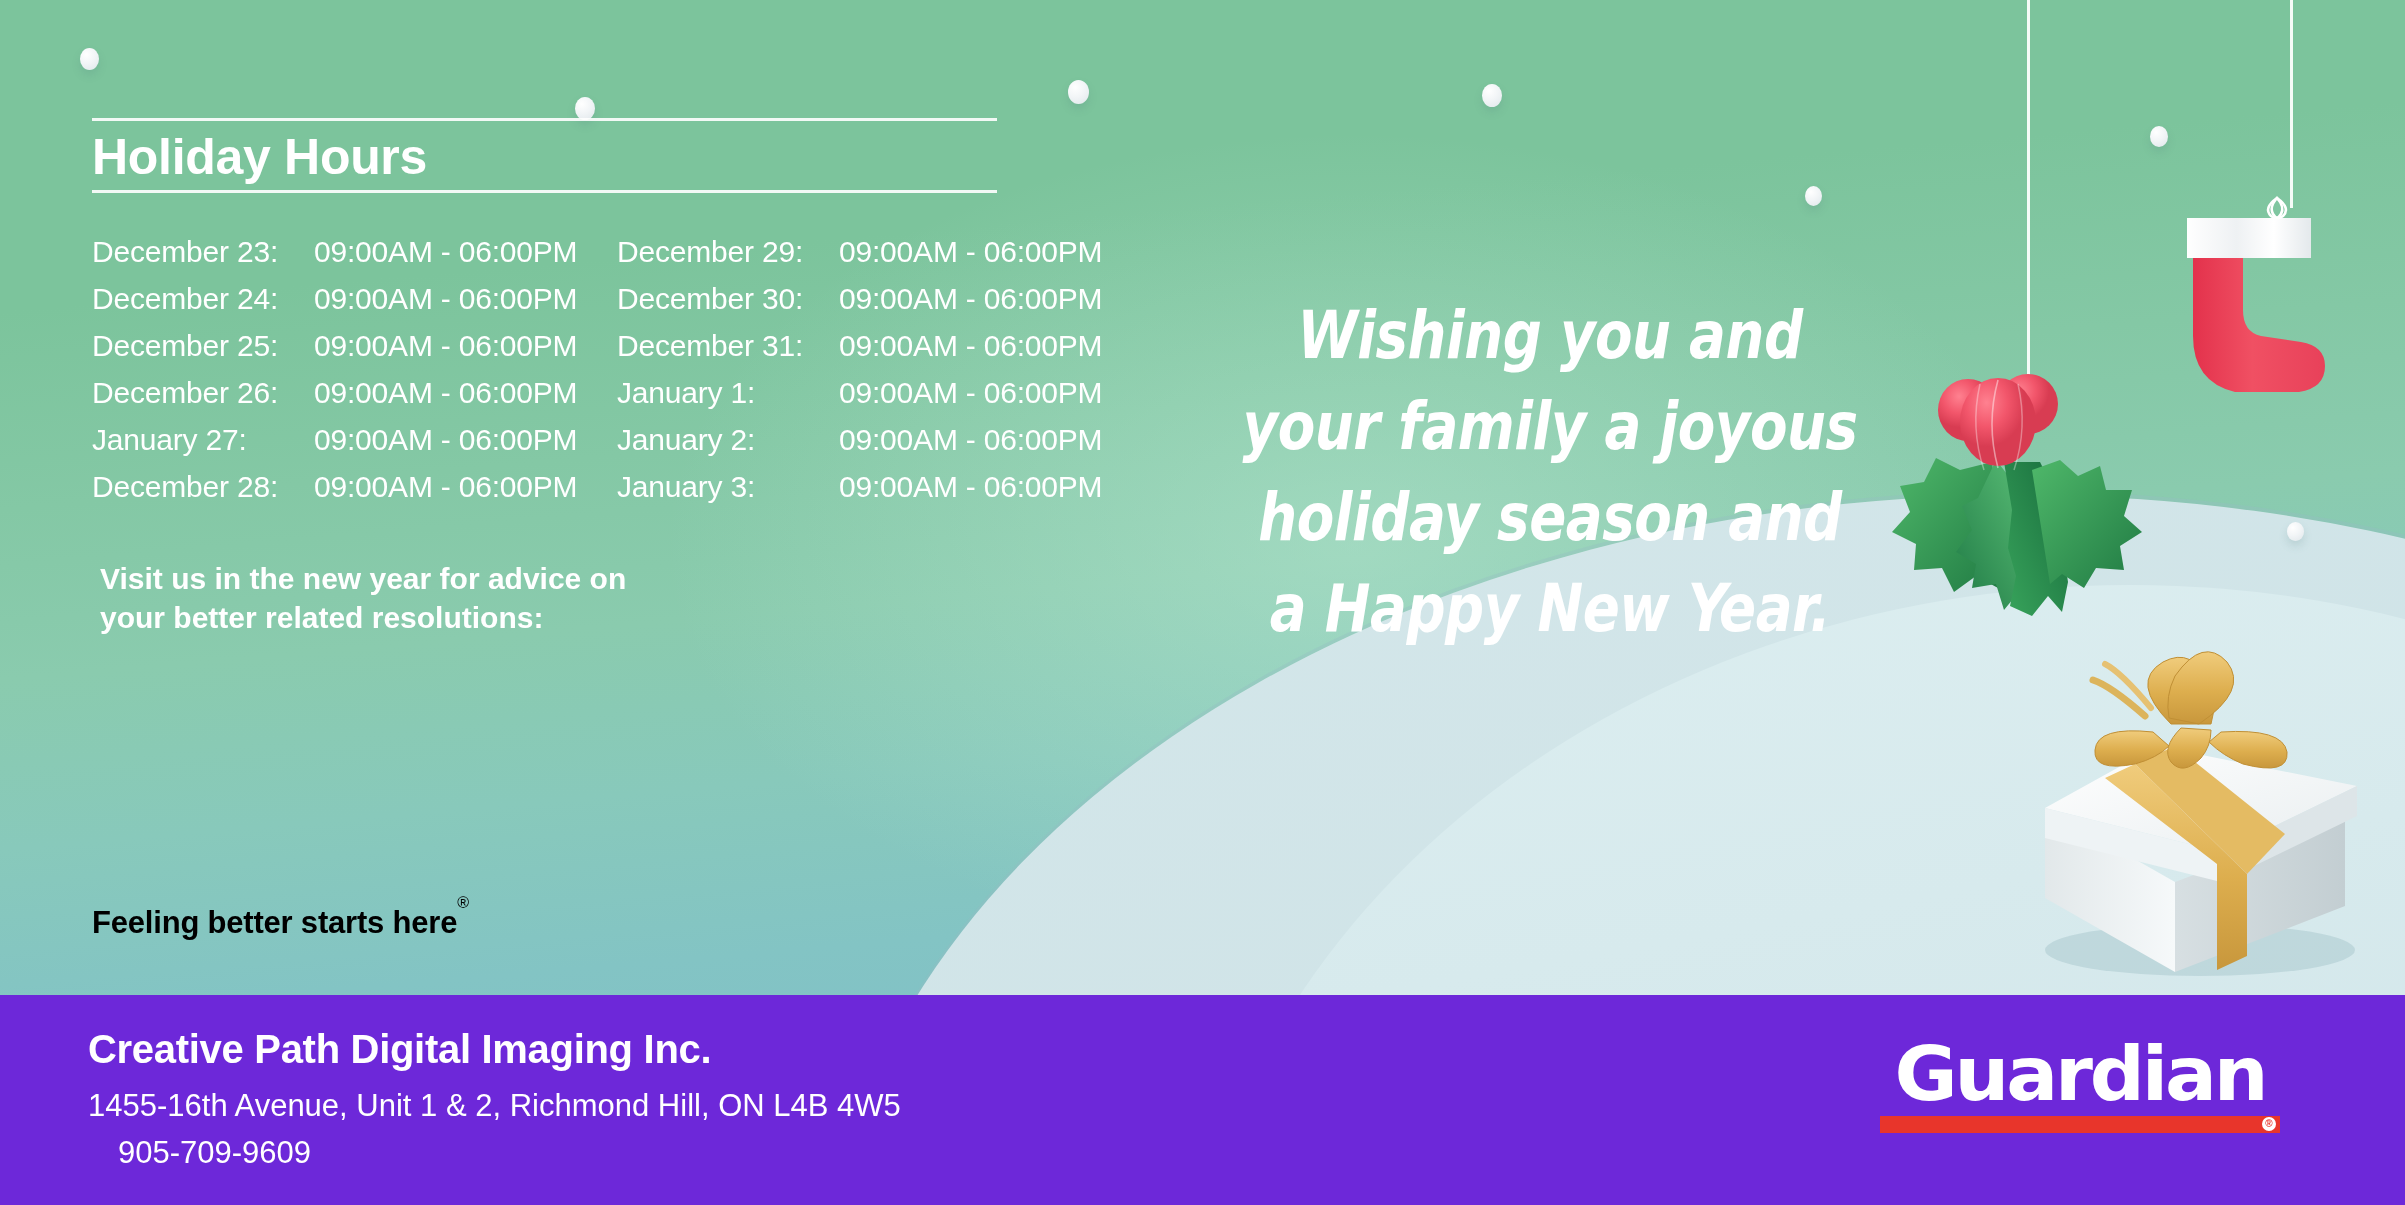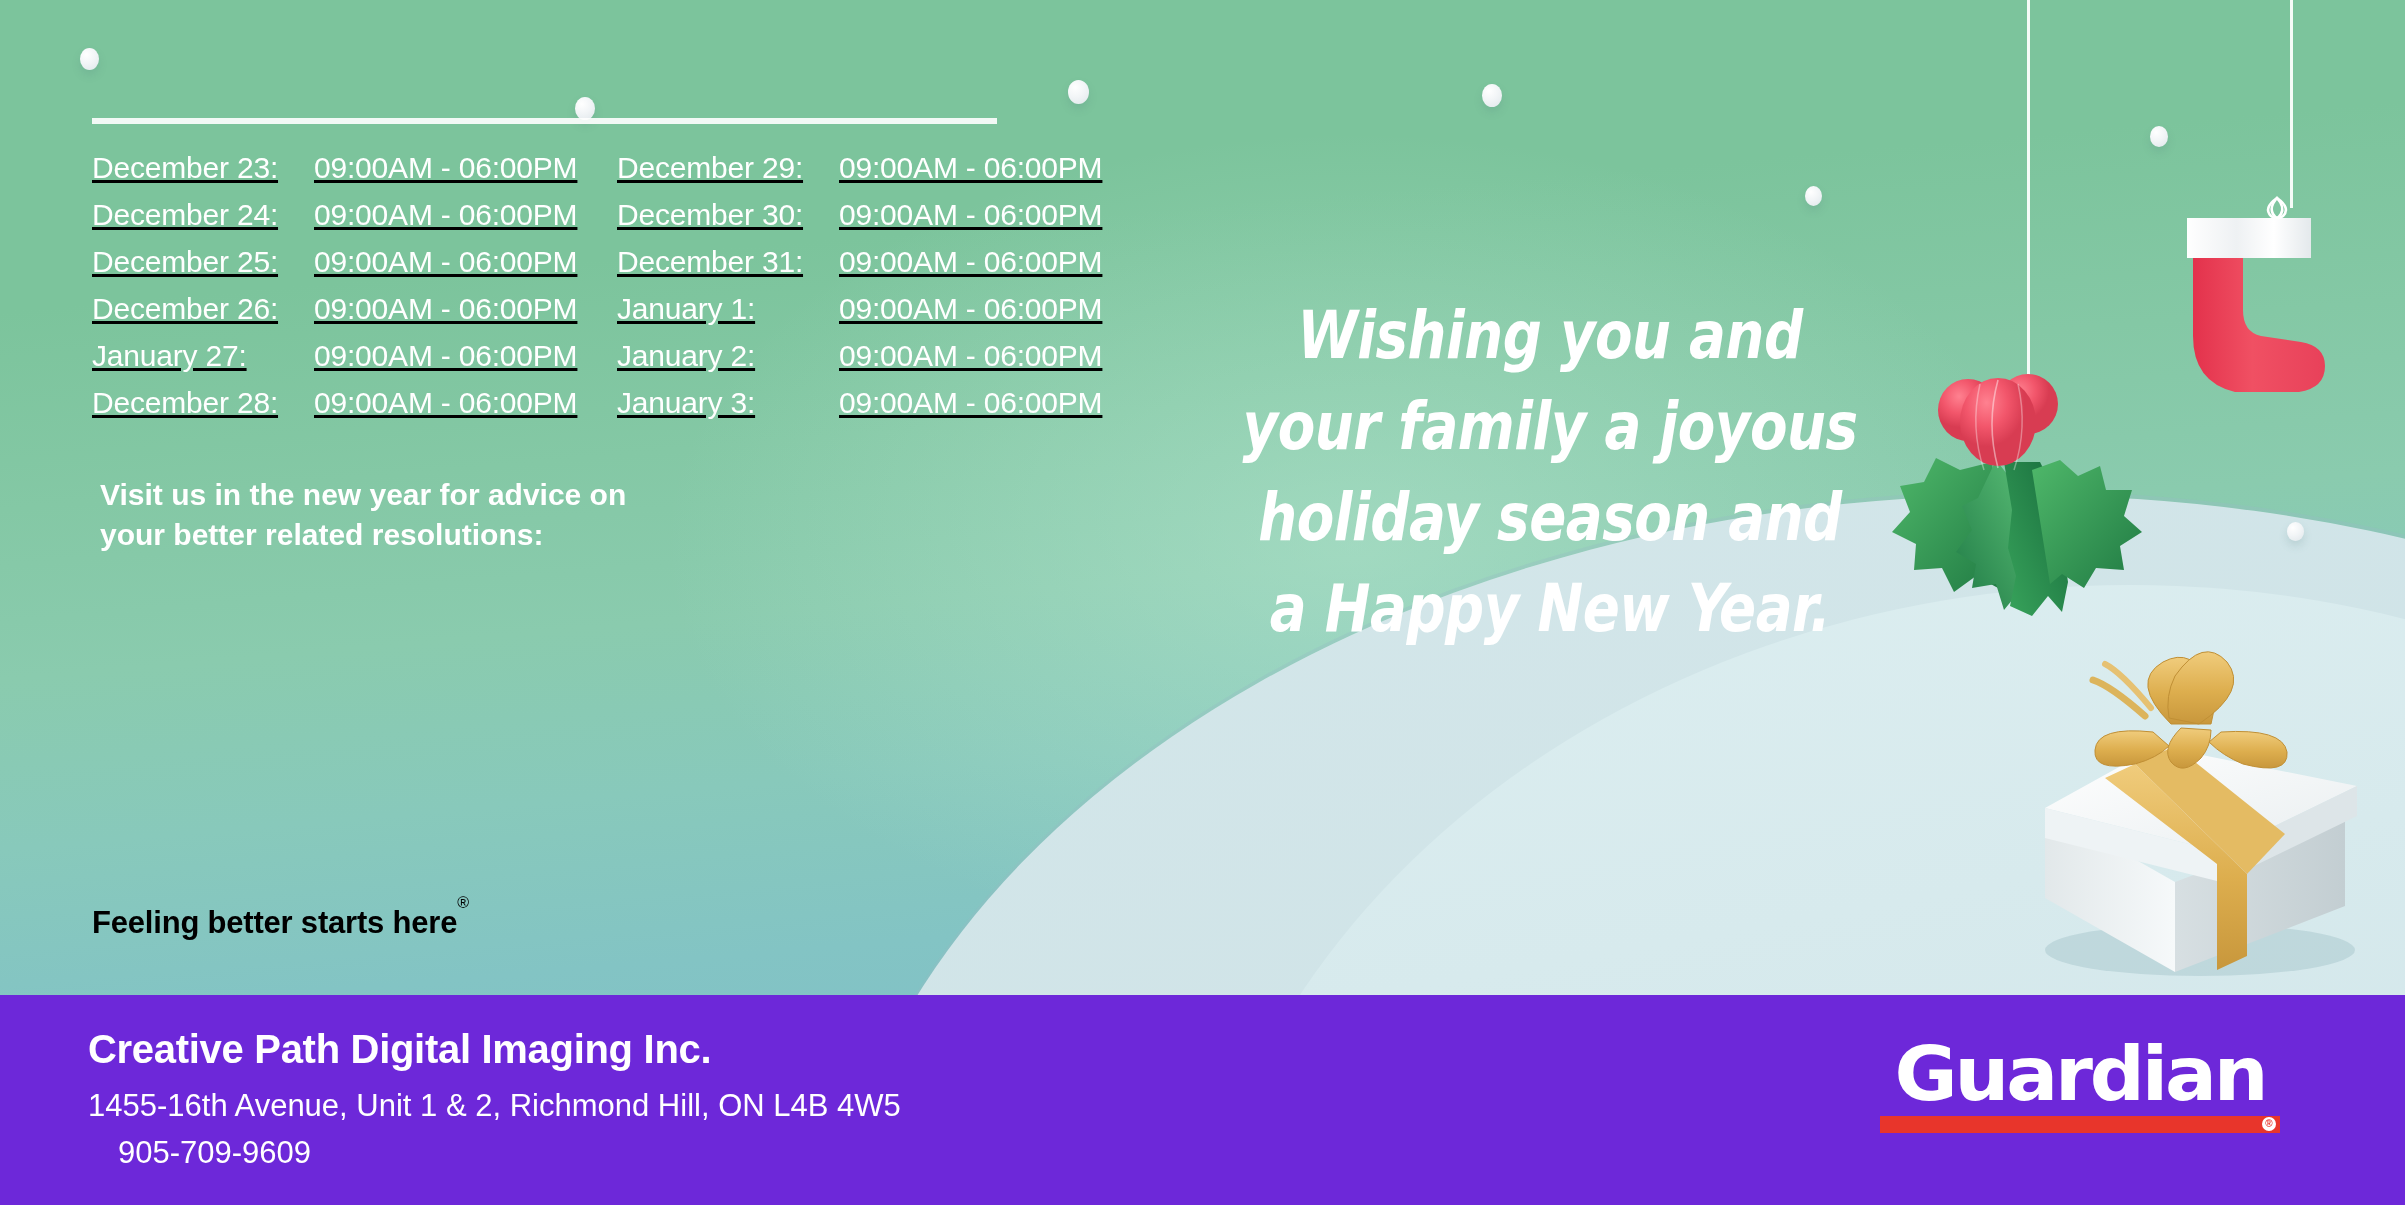--- a/index.html
+++ b/index.html
@@ -73,25 +73,24 @@
   }
   .hh-title {
     color:#ffffff;
     font-size:50px;
     font-weight:bold;
     letter-spacing:-.3px;
     padding:10px 0 6px 0;
     line-height:1.05;
   }
   .hours-table {
-    margin-top:27px;
+    margin-top:42px;
     display:grid;
     grid-template-columns:525px auto;
     row-gap:4px;
-    text-decoration:underline;
   }
   .hrow {
     display:flex;
     align-items:baseline;
     height:47px;
     color:#ffffff;
     font-size:30px;
     letter-spacing:-.2px;
   }
   .hrow .d { width:222px; flex:none; }
@@ -227,20 +226,21 @@
   <div class="snow" style="left:1482px;top:84px;  width:20px; height:23px;"></div>
   <div class="snow" style="left:1805px;top:186px; width:17px; height:20px;"></div>
   <div class="snow" style="left:2150px;top:126px; width:18px; height:21px;"></div>
   <div class="snow" style="left:2287px;top:522px; width:17px; height:19px;"></div>
 
   <div class="string" style="left:2027px; top:0; height:392px;"></div>
   <div class="string" style="left:2290px; top:0; height:208px;"></div>
 
   <div class="left-panel">
     <div class="rule"></div>
+    <div class="hh-title">Holiday Hours</div>
     <div class="rule"></div>
 
     <div class="hours-table">
       <div>
         <div class="hrow">
           <span class="d">December 23:</span>
           <span class="t">09:00AM - 06:00PM</span>
         </div>
         <div class="hrow">
           <span class="d">December 24:</span>

